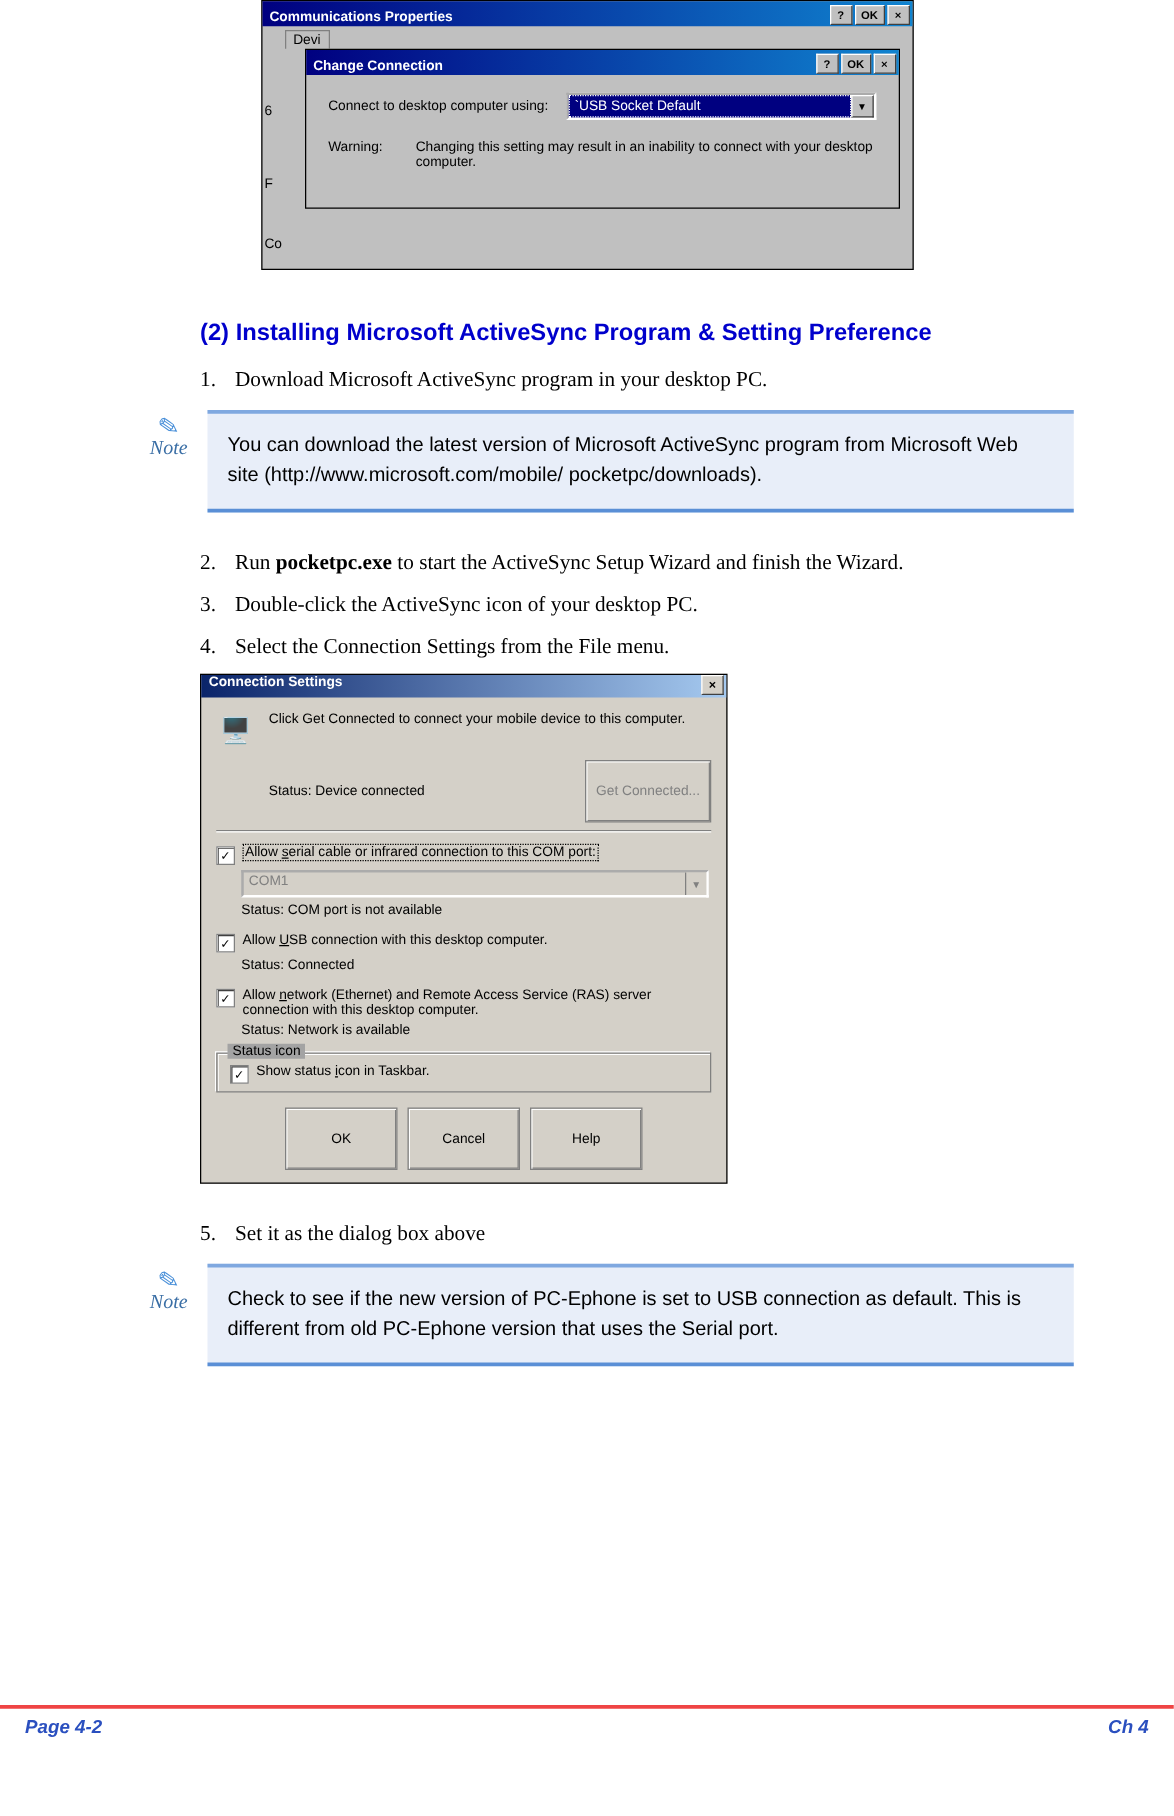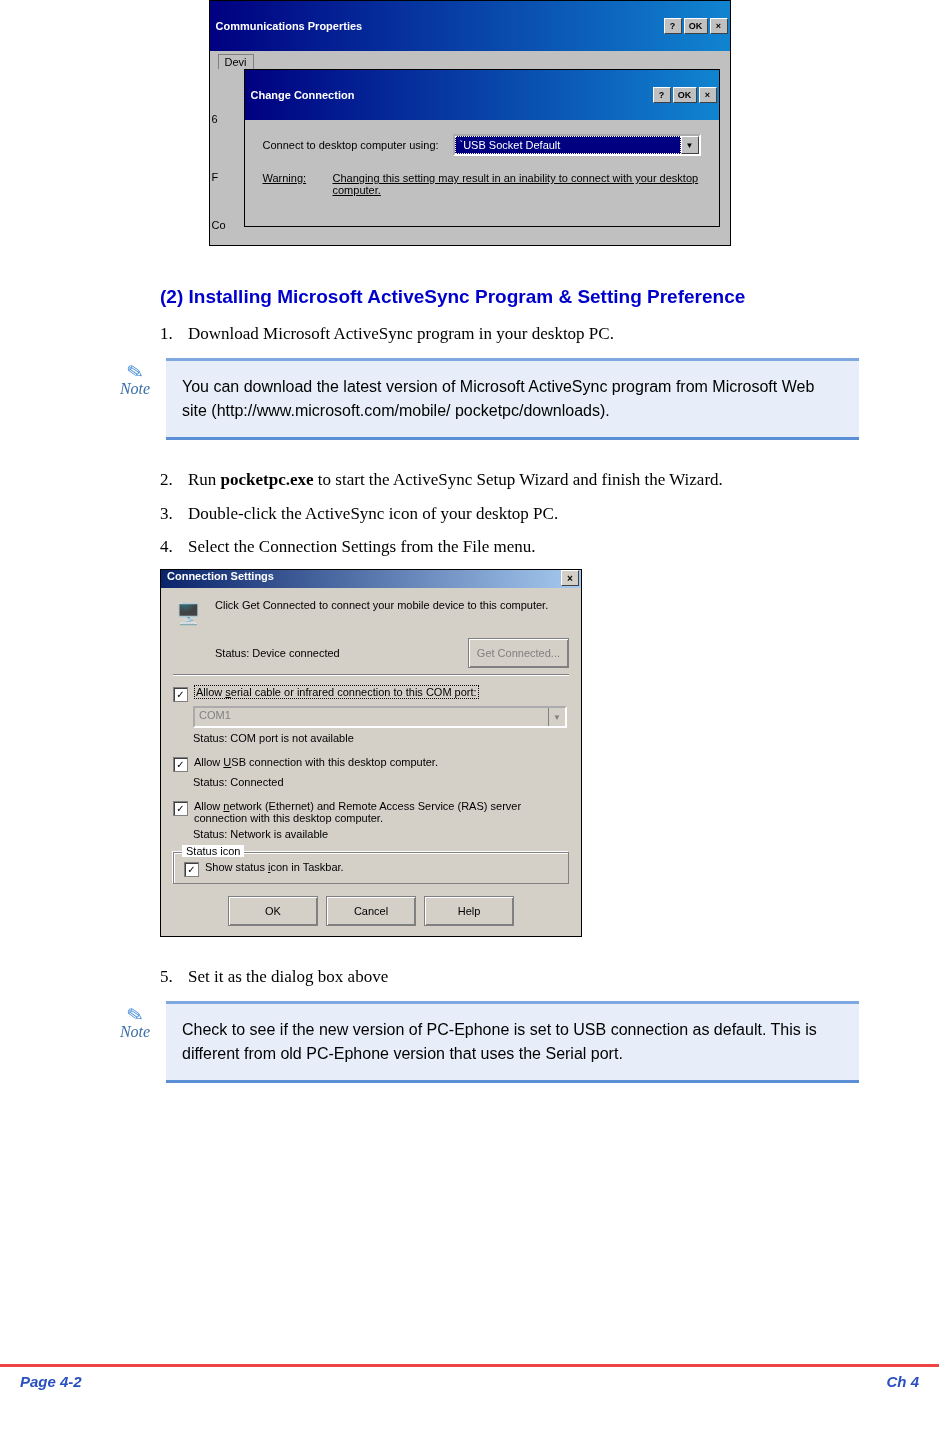--- a/index.html
+++ b/index.html
@@ -23,23 +23,23 @@
   .win-outer {
     width: 520px;
     margin: 0 auto 40px auto;
     border: 1px solid #000;
     background: #c0c0c0;
     font-family: Tahoma, sans-serif;
     font-size: 11px;
   }
   .titlebar {
     display: flex;
-    align-items: center;
+    align-items: flex-end;
     height: 18px;
-    padding: 16px 2px;
+    padding: 1px 2px;
     color: #fff;
     font-weight: bold;
     font-size: 11px;
   }
   .tb-grad1 { background: linear-gradient(to right,#000080,#1084d0); }
   .tb-grad2 { background: linear-gradient(to right,#000080,#1084d0); }
   .titlebar .title { flex: 1; padding-left: 4px; }
   .tb-btn {
     width: 16px; height: 14px;
     background:#c0c0c0;
@@ -59,21 +59,21 @@
   }
   .tab-stub {
     display:inline-block;
     border:1px solid #808080;
     border-bottom:none;
     background:#c0c0c0;
     padding:1px 6px;
     font-size:11px;
     position:relative;
     top:1px;
-    left:6px;
+    left:16px;
   }
   .inner-win {
     margin: 4px;
     border:1px solid #000;
     background:#c0c0c0;
   }
   .inner-body {
     padding: 14px 18px 30px 18px;
     font-size:11px;
     color:#000;
@@ -102,21 +102,21 @@
     font-size:11px;
     display:flex;align-items:center;
   }
   .dropdown .dd-arrow {
     width:16px;
     background:#c0c0c0;
     border:1px solid #fff;
     border-right-color:#404040;border-bottom-color:#404040;
     display:flex;align-items:center;justify-content:center;
   }
-  .warning-row { display:flex;text-decoration:underline; }
+  .warning-row { display:flex; }
   .warning-label { width:70px; }
   .warning-text { flex:1; }
   .side-stub {
     position:absolute;
     left:2px;
     font-size:11px;
     color:#000;
     background:#c0c0c0;
   }
 
@@ -214,21 +214,21 @@
     margin-right:10px;
     display:flex;align-items:center;justify-content:center;
     font-size:20px;
   }
   .cs-intro-text { flex:1; font-size:11px; line-height:1.3; }
   .cs-status-row { margin-left:42px; display:flex; align-items:center; margin-bottom:6px;}
   .cs-status-row .lbl { flex:1; }
   .cs-btn {
     border:1px solid #808080;
     background:#d4d0c8;
-    padding:8px 8px;
+    padding:18px 8px;
     font-size:11px;
     color:#808080;
     box-shadow: inset 1px 1px 0 #fff, inset -1px -1px 0 #808080;
   }
   .cs-btn.enabled { color:#000; }
   .cs-hr { border:none; border-top:1px solid #808080; border-bottom:1px solid #fff; margin:6px 0 10px 0; }
   .cs-check-row { display:flex; align-items:flex-start; margin-bottom:4px; }
   .cs-check {
     width:13px;height:13px;
     border:1px solid #808080;
@@ -264,21 +264,21 @@
   .cs-group {
     border:1px solid #808080;
     box-shadow: 1px 1px 0 #fff inset, -1px -1px 0 #fff;
     margin-top:8px;
     padding:8px 10px 6px 10px;
     position:relative;
   }
   .cs-group-label {
     position:absolute;
     top:-8px;left:8px;
-    background:#ffffff;
+    background:#a3a3a3;
     padding:0 4px;
     font-size:11px;
   }
   .cs-buttons {
     display:flex;
     justify-content:center;
     gap:8px;
     margin-top:12px;
   }
   .cs-buttons .cs-btn { width:72px; text-align:center; color:#000; }

